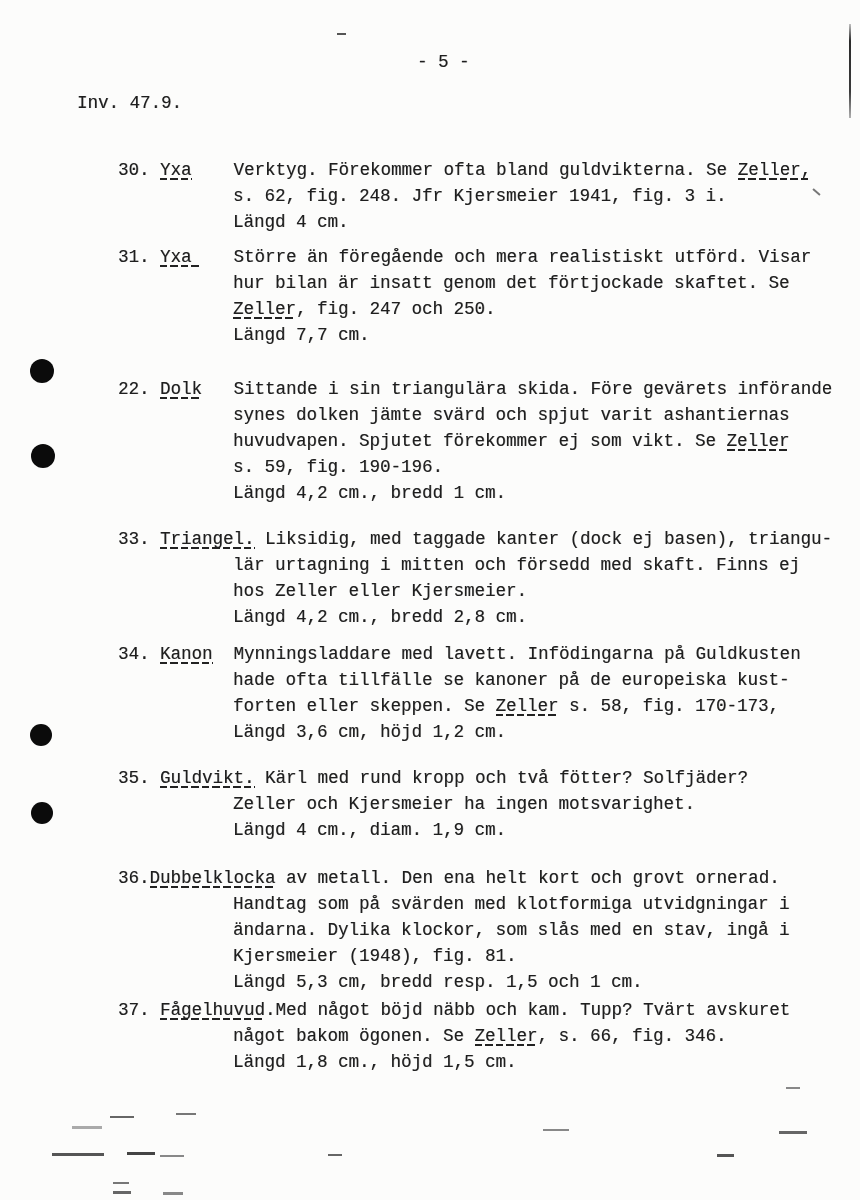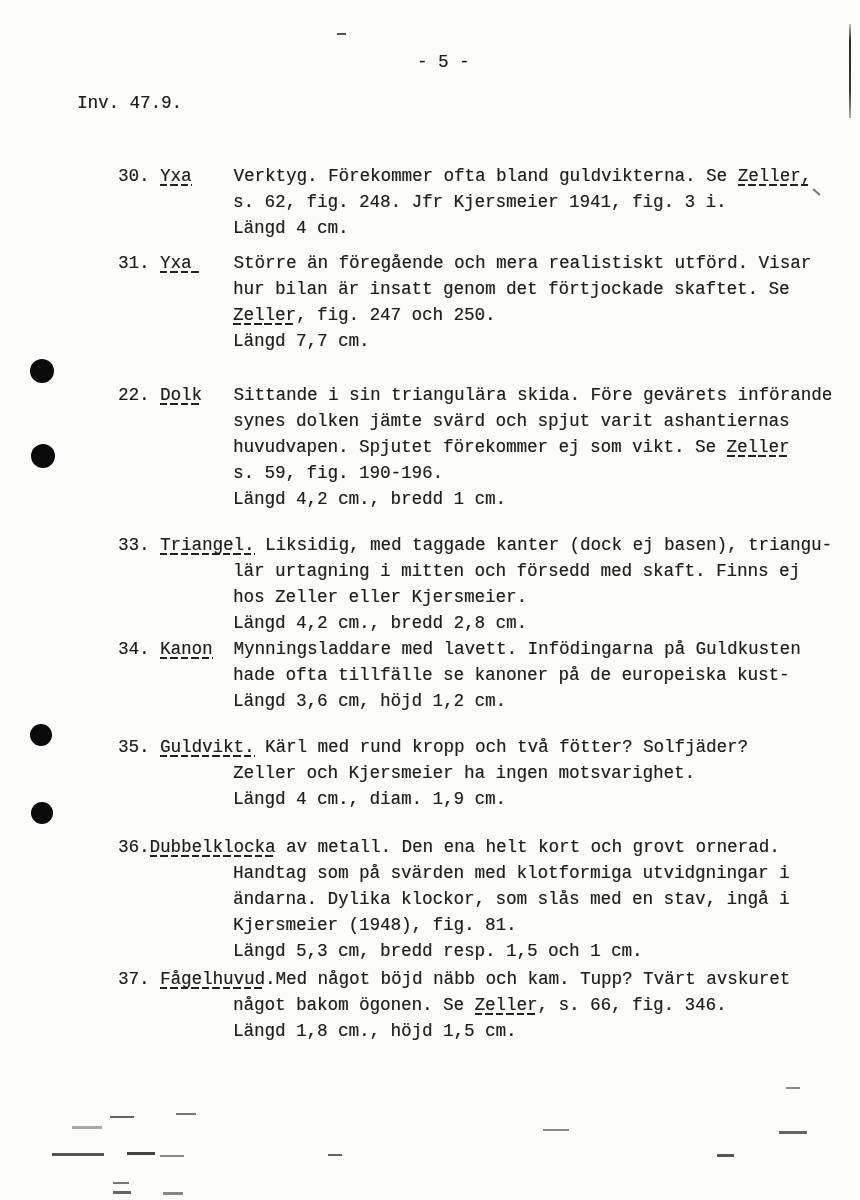--- a/index.html
+++ b/index.html
@@ -23,28 +23,28 @@
   }
   .inv-label {
     position: absolute;
     left: 77px;
     top: 90px;
     white-space: pre;
   }
   .items {
     position: absolute;
     left: 118px;
-    top: 163px;
+    top: 157px;
     width: 742px;
   }
   .item { }
   .item:nth-child(1) { margin-bottom: 9px; }
   .item:nth-child(2) { margin-bottom: 28px; }
   .item:nth-child(3) { margin-bottom: 20px; }
-  .item:nth-child(4) { }
+  .item:nth-child(4) { margin-bottom: 11px; }
   .item:nth-child(5) { margin-bottom: 16px; }
   .item:nth-child(6) { margin-bottom: 22px; margin-top: 20px; }
   .item:nth-child(7) { margin-bottom: 2px; }
   .line {
     white-space: pre;
     margin-left: 115px;
   }
   .line.first { margin-left: 0; }
   
   .u {
@@ -94,20 +94,21 @@
       </div>
       <div class="item">
         <div class="line first"><span>33. </span><span class="u">Triangel.</span><span> Liksidig, med taggade kanter (dock ej basen), triangu-</span></div>
         <div class="line"><span>lär urtagning i mitten och försedd med skaft. Finns ej</span></div>
         <div class="line"><span>hos Zeller eller Kjersmeier.</span></div>
         <div class="line"><span>Längd 4,2 cm., bredd 2,8 cm.</span></div>
       </div>
       <div class="item">
         <div class="line first"><span>34. </span><span class="u">Kanon</span><span>  Mynningsladdare med lavett. Infödingarna på Guldkusten</span></div>
         <div class="line"><span>hade ofta tillfälle se kanoner på de europeiska kust-</span></div>
+        <div class="line"><span>forten eller skeppen. Se </span><span class="u">Zeller</span><span> s. 58, fig. 170-173,</span></div>
         <div class="line"><span>Längd 3,6 cm, höjd 1,2 cm.</span></div>
       </div>
       <div class="item">
         <div class="line first"><span>35. </span><span class="u">Guldvikt.</span><span> Kärl med rund kropp och två fötter? Solfjäder?</span></div>
         <div class="line"><span>Zeller och Kjersmeier ha ingen motsvarighet.</span></div>
         <div class="line"><span>Längd 4 cm., diam. 1,9 cm.</span></div>
       </div>
       <div class="item">
         <div class="line first"><span>36.</span><span class="u">Dubbelklocka</span><span> av metall. Den ena helt kort och grovt ornerad.</span></div>
         <div class="line"><span>Handtag som på svärden med klotformiga utvidgningar i</span></div>

